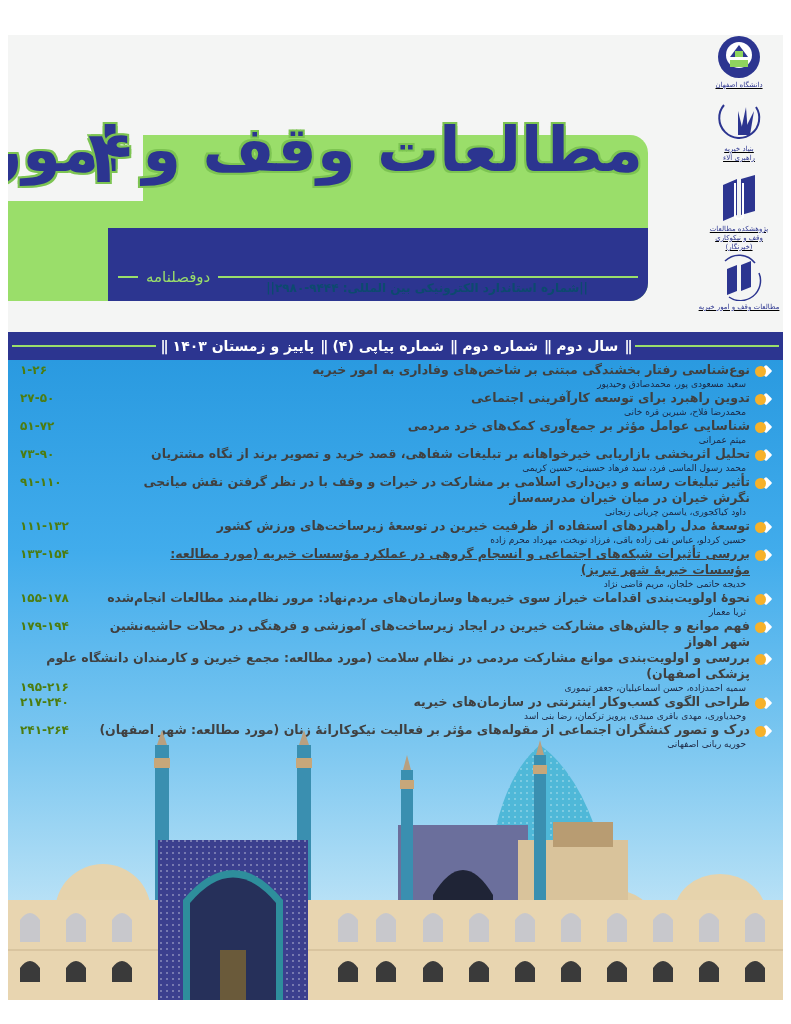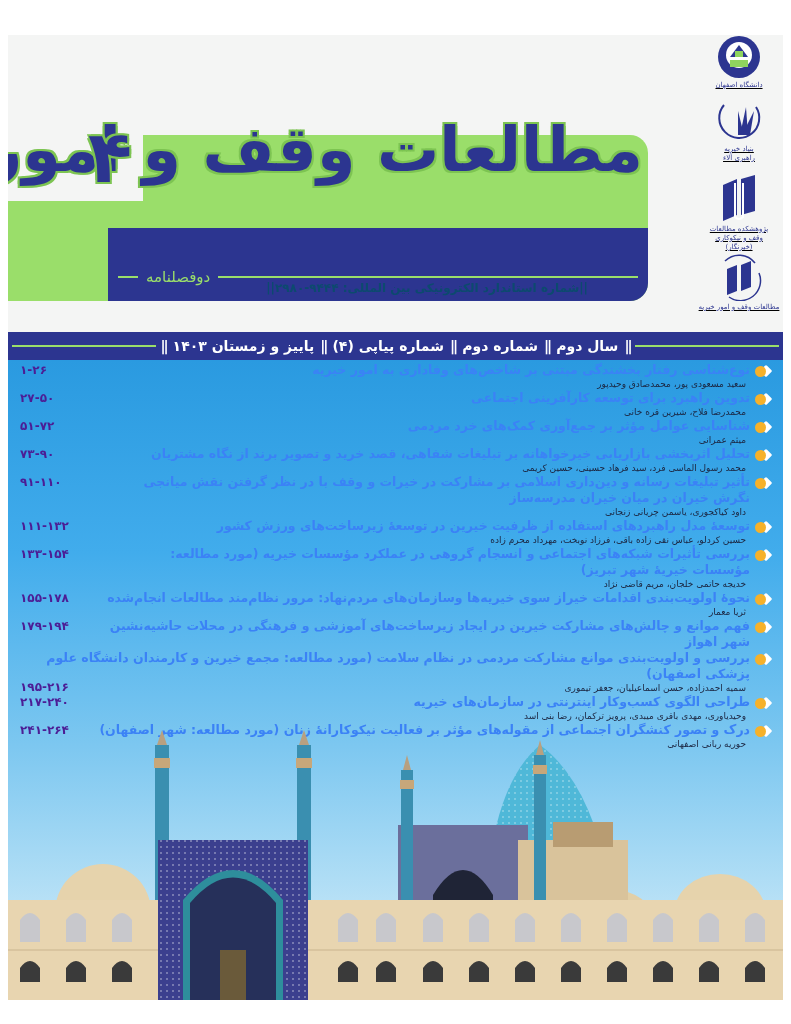--- a/index.html
+++ b/index.html
@@ -34,23 +34,23 @@
   .info-text { color: #ffffff; font-size: 14px; font-weight: bold; white-space: nowrap; display: flex; align-items: center; gap: 6px; }
   .sep { color: #ffffff; font-weight: bold; letter-spacing: -2px; }
   
   .sky { position: absolute; left: 0; top: 325px; width: 775px; height: 640px;
          background: linear-gradient(180deg, #2a9ae0 0%, #41acec 30%, #7cc7f0 60%, #b8e1f6 85%, #d8eef8 100%); }
   .toc { position: absolute; left: 12px; top: 327px; width: 752px; direction: rtl; }
   .toc-item { position: relative; padding-right: 22px; margin-bottom: 0; }
   .bullet { position: absolute; right: 0; top: 3px; width: 18px; height: 12px; }
   .bullet .w { position: absolute; right: 0; top: 0; width: 12px; height: 12px; background: #fff; transform: rotate(45deg) scale(0.75); border-radius: 2px; }
   .bullet .o { position: absolute; right: 6px; top: 1px; width: 11px; height: 11px; border-radius: 50%; background: #f6b12a; }
-  .toc-title { font-size: 12.5px; font-weight: bold; color: #3b82f6; line-height: 16px; display: block; }
+  .toc-title { font-size: 12.5px; font-weight: bold; color: #404040; line-height: 16px; display: block; }
   .toc-authors { font-size: 9px; color: #1b2540; line-height: 12px; display: block; padding-right: 4px; }
-  .pages { position: absolute; left: 0; top: 1px; font-size: 12px; font-weight: bold; color: #4c1d95; direction: ltr; }
+  .pages { position: absolute; left: 0; top: 1px; font-size: 12px; font-weight: bold; color: #4d7c0f; direction: ltr; }
   
   .mosque { position: absolute; left: 0; bottom: 0; width: 775px; height: 270px; }
 </style>
 </head>
 <body>
 
 <div class="cover">
 
   <div class="top-panel"></div>
 
@@ -179,21 +179,21 @@
         </span>
       <span class="toc-title">توسعهٔ مدل راهبردهای استفاده از ظرفیت خیرین در توسعهٔ زیرساخت‌های ورزش کشور</span>
       <span class="toc-authors">حسین کردلو، عباس نقی زاده باقی، فرزاد نوبخت، مهرداد محرم زاده</span>
       <span class="pages">۱۱۱-۱۳۲</span>
     </div>
     <div class="toc-item">
       <span class="bullet">
           <span class="w"></span>
           <span class="o"></span>
         </span>
-      <span class="toc-title" style="padding-left:90px;">بررسی تأثیرات شبکه‌های اجتماعی و انسجام گروهی در عملکرد مؤسسات خیریه (مورد مطالعه: مؤسسات خیریهٔ شهر تبریز)</span>
+      <span class="toc-title" style="padding-left:90px;text-decoration:underline;">بررسی تأثیرات شبکه‌های اجتماعی و انسجام گروهی در عملکرد مؤسسات خیریه (مورد مطالعه: مؤسسات خیریهٔ شهر تبریز)</span>
       <span class="toc-authors">خدیجه حاتمی خلجان، مریم قاضی نژاد</span>
       <span class="pages">۱۳۳-۱۵۴</span>
     </div>
     <div class="toc-item">
       <span class="bullet">
           <span class="w"></span>
           <span class="o"></span>
         </span>
       <span class="toc-title">نحوهٔ اولویت‌بندی اقدامات خیراز سوی خیریه‌ها وسازمان‌های مردم‌نهاد: مرور نظام‌مند مطالعات انجام‌شده</span>
       <span class="toc-authors">ثریا معمار</span>

